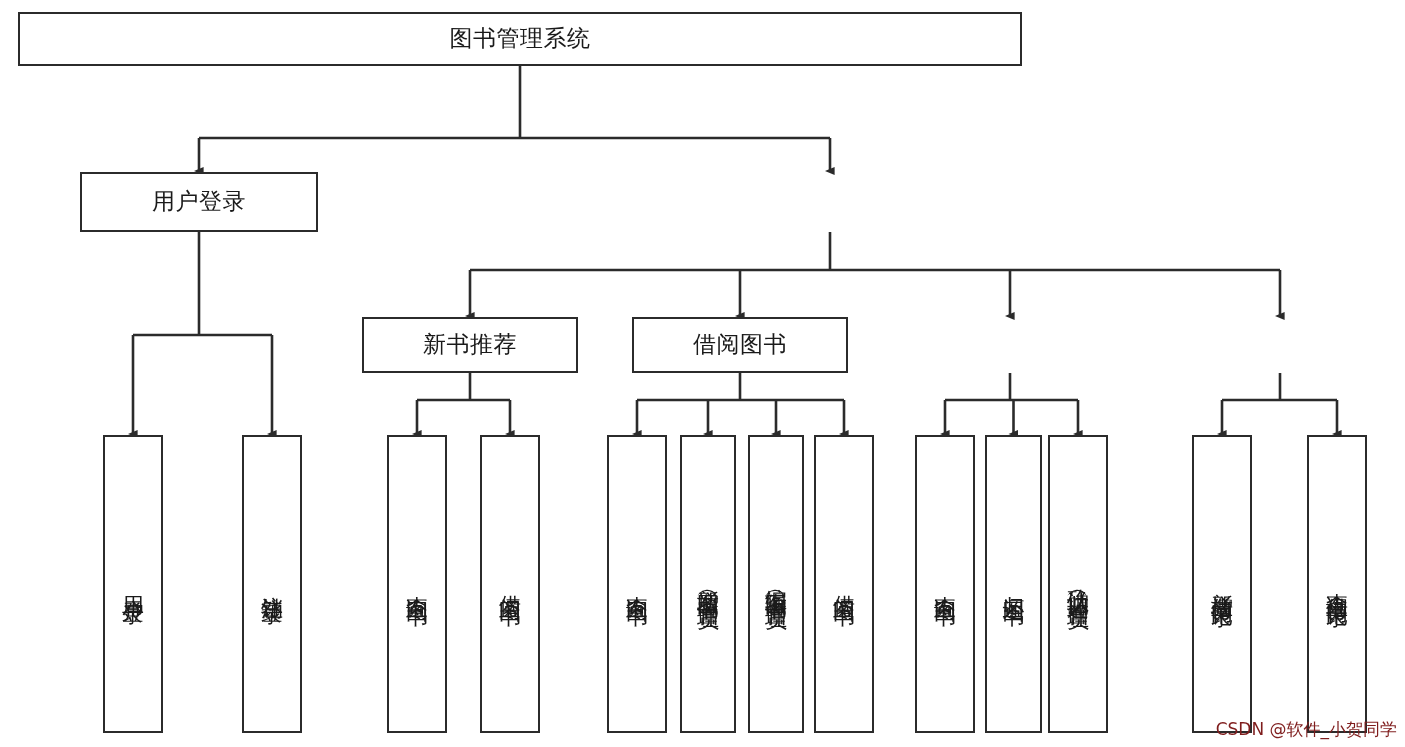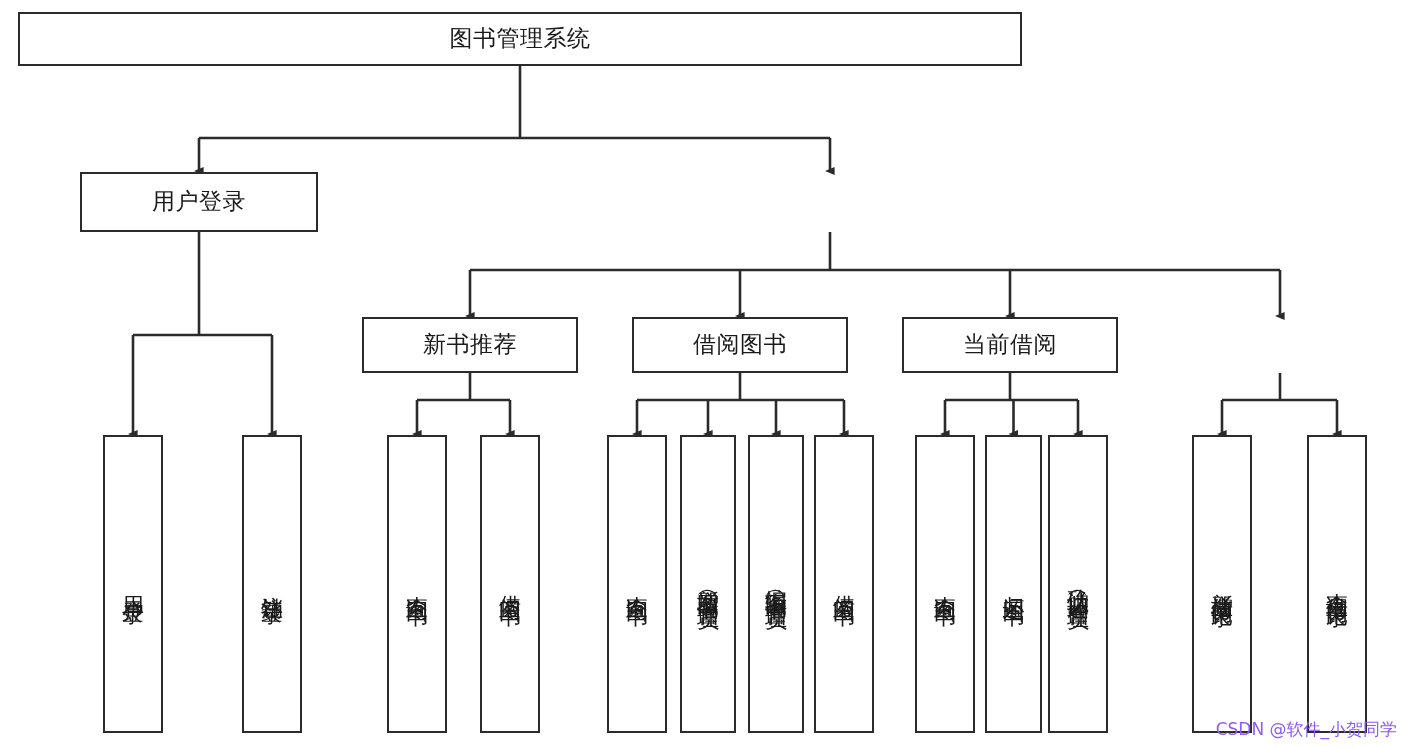--- a/index.html
+++ b/index.html
@@ -55,21 +55,21 @@
     display: block;
   }
   .node.vertical .label {
     white-space: nowrap;
   }
   .watermark {
     position: absolute;
     right: 8px;
     bottom: 6px;
     font-size: 17px;
-    color: #8b5cf6;
+    color: #7f1d1d;
     z-index: 3;
     white-space: nowrap;
     user-select: none;
   }
 </style>
 </head>
 <body>
 
 <div id="canvas">
 
@@ -126,23 +126,20 @@
 
 
   <div class="node horizontal" style="left: 362px; top: 317px; width: 216px; height: 56px;">
     <span class="label">新书推荐</span>
   </div>
 
   <div class="node horizontal" style="left: 632px; top: 317px; width: 216px; height: 56px;">
     <span class="label">借阅图书</span>
   </div>
 
-  <div class="node horizontal" style="left: 902px; top: 317px; width: 216px; height: 56px;">
-    <span class="label">当前借阅</span>
-  </div>
 
 
   <div class="node vertical" style="left: 103px; top: 435px; width: 60px; height: 298px;">
     <span class="label">用户登录</span>
   </div>
 
   <div class="node vertical" style="left: 242px; top: 435px; width: 60px; height: 298px;">
     <span class="label">注销登录</span>
   </div>
 

